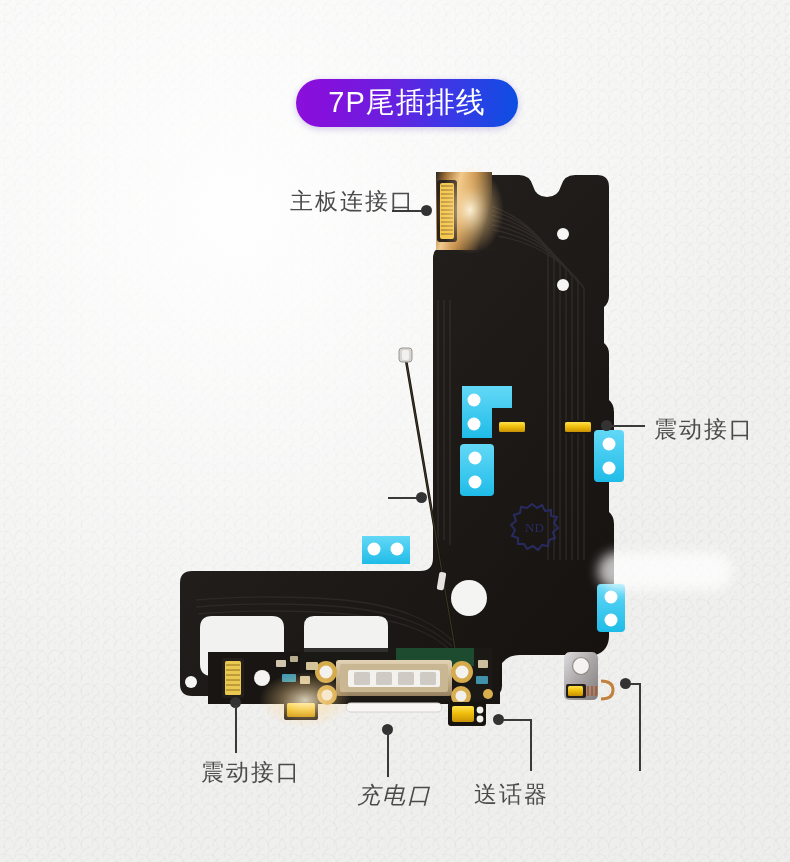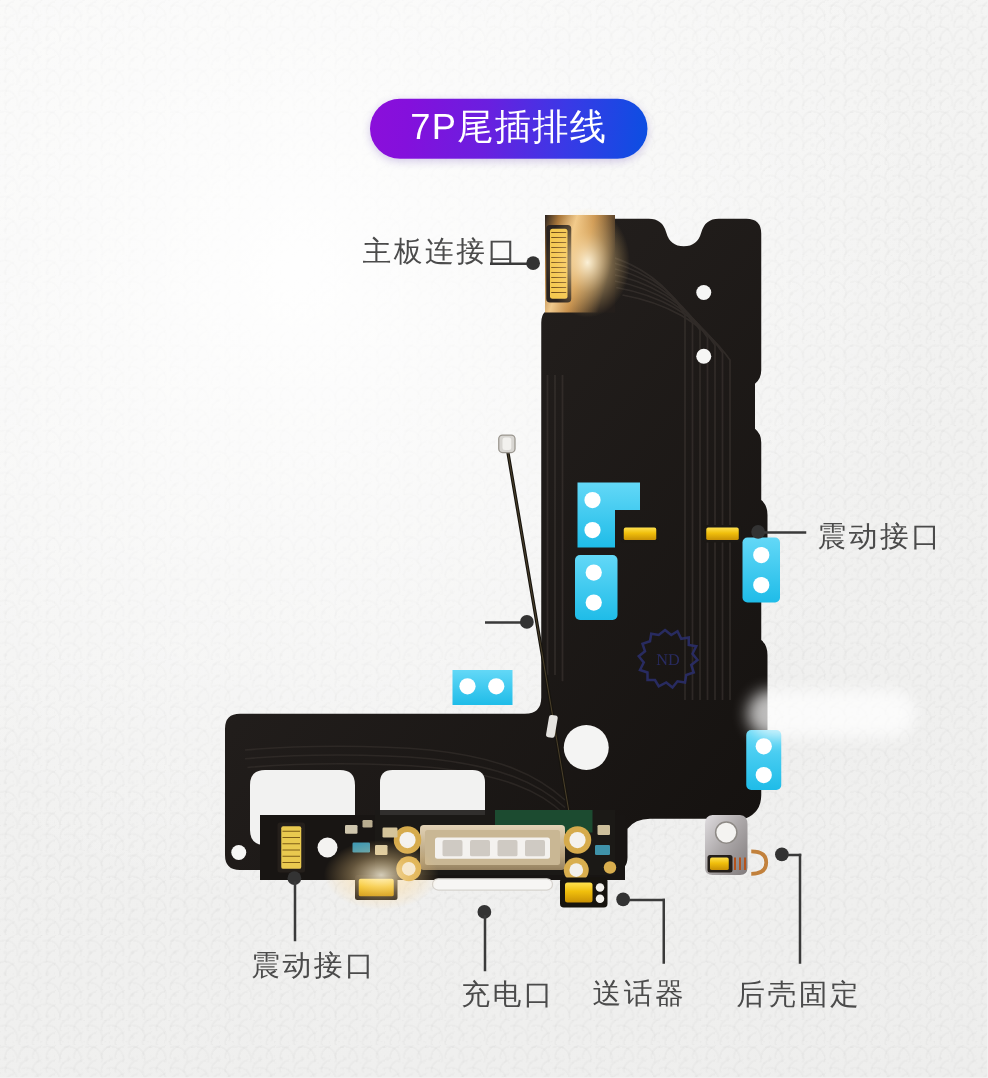--- a/index.html
+++ b/index.html
@@ -393,25 +393,24 @@
 
   <div class="leader-h" style="left:388px; top:497px; width:34px;"></div>
   <div class="leader-dot" style="left:416px; top:492px;"></div>
 
   <div class="leader-dot" style="left:230px; top:697px;"></div>
   <div class="leader-v" style="left:235px; top:705px; height:48px;"></div>
   <div class="label" style="left:187px; top:757px;margin-left:14px;">震动接口</div>
 
   <div class="leader-dot" style="left:382px; top:724px;"></div>
   <div class="leader-v" style="left:387px; top:732px; height:45px;"></div>
-  <div class="label" style="left:369px; top:780px;">充电口</div>
+  <div class="label" style="left:357px; top:780px;font-style:italic;">充电口</div>
 
   <div class="leader-dot" style="left:493px; top:714px;"></div>
   <div class="leader-h" style="left:503px; top:719px; width:29px;"></div>
   <div class="leader-v" style="left:530px; top:719px; height:52px;"></div>
   <div class="label" style="left:474px; top:779px;">送话器</div>
 
   <div class="leader-dot" style="left:620px; top:678px;"></div>
   <div class="leader-h" style="left:630px; top:683px; width:11px;"></div>
   <div class="leader-v" style="left:639px; top:683px; height:88px;"></div>
-  <div class="label" style="left:589px; top:780px;">后壳固定</div>
 
 </div>
 
 </body></html>

